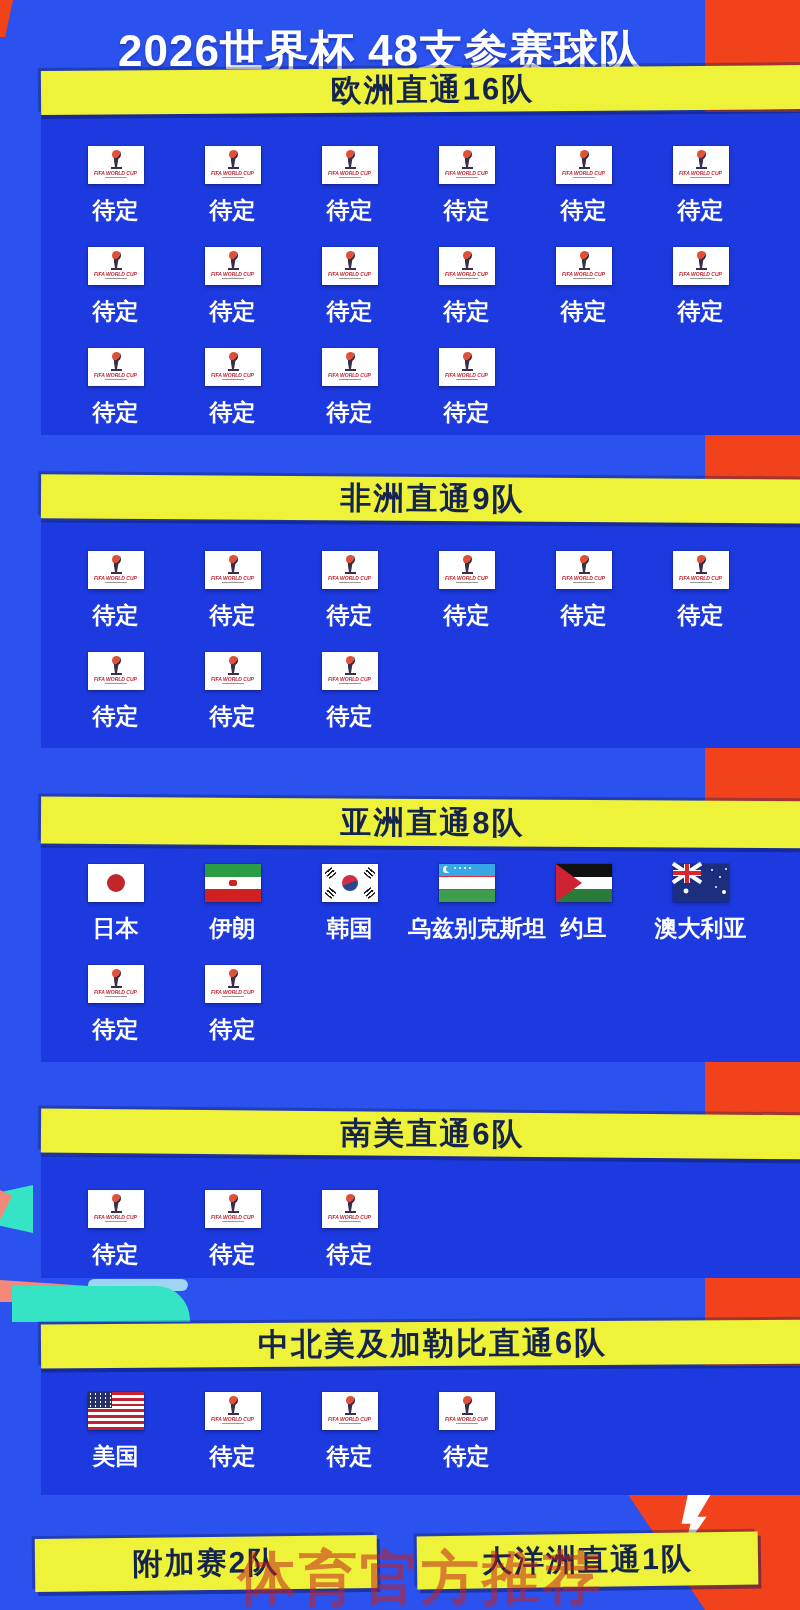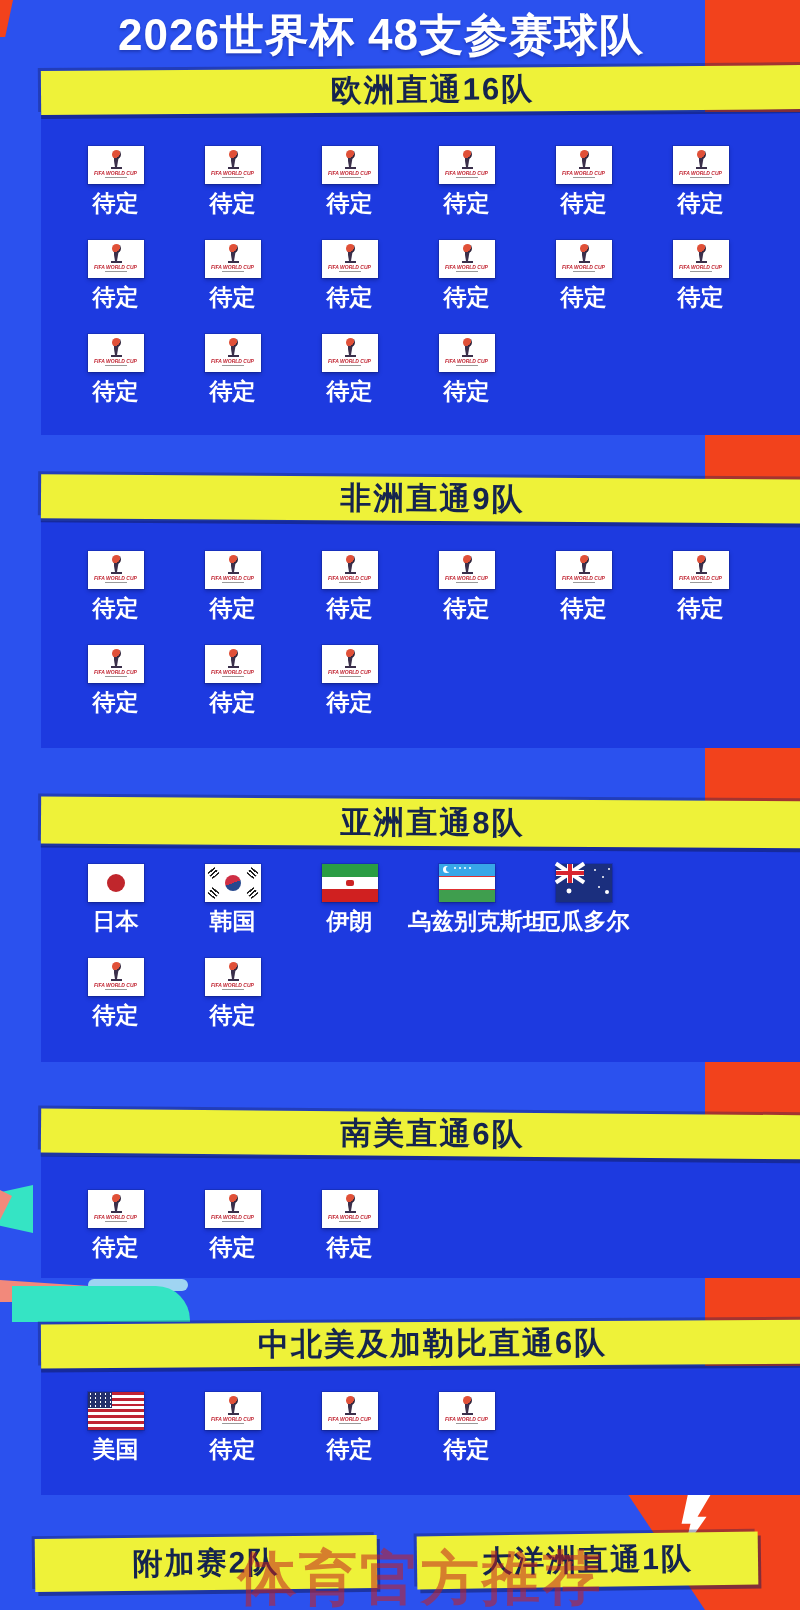--- a/index.html
+++ b/index.html
@@ -20,21 +20,21 @@
         clip-path:polygon(0 0,100% 40%,85% 100%,0 100%);}
   .decor-blue-sliver{left:88px;top:1279px;width:100px;height:12px;background:#9fd4f2;border-radius:6px;}
   .decor-teal-2{left:12px;top:1286px;width:178px;height:36px;background:var(--decor-teal,#35e4c4);
         border-radius:0 34px 0 0;}
   .red-wedge{position:absolute;left:625px;top:1490px;width:80px;height:120px;background:var(--accent-red,#f2421c);
         clip-path:polygon(0 0,100% 0,100% 100%);}
   .bolt{position:absolute;left:679px;top:1494px;width:32px;height:54px;background:#fff;
         clip-path:polygon(28% 0,100% 0,58% 42%,86% 42%,18% 100%,36% 55%,8% 55%);}
 
   
-  .title{position:absolute;left:0;top:6px;width:762px;text-align:center;
+  .title{position:absolute;left:0;top:22px;width:762px;text-align:center;
         font-size:44px;font-weight:bold;color:#fff;letter-spacing:1px;
         text-shadow:0 2px 3px rgba(10,20,90,.35);}
 
   
   .sec{position:absolute;left:41px;width:783px;}
   .sec-header{position:relative;height:44px;background:var(--header-yellow,#eef239);
         display:flex;align-items:center;justify-content:center;
         box-shadow:0 4px 0 rgba(16,26,88,.5), -3px -3px 0 rgba(16,26,88,.35);}
   .sec-header span{font-size:31px;font-weight:bold;color:var(--header-text,#15244e);letter-spacing:2px;}
   .sec-panel{background:var(--panel,#1d3ae0);}
@@ -45,21 +45,21 @@
   #sec-sam{top:1112px}   #sec-sam    .sec-panel{height:122px;padding-top:34px;}
   #sec-cam{top:1322px}   #sec-cam    .sec-panel{height:129px;padding-top:26px;}
   #sec-europe .sec-header{transform:rotate(-0.45deg);}
   #sec-africa .sec-header{transform:rotate(0.4deg);}
   #sec-asia   .sec-header{transform:rotate(0.35deg);}
   #sec-sam    .sec-header{transform:rotate(0.5deg);}
   #sec-cam    .sec-header{transform:rotate(-0.35deg);}
   .sec-panel{box-sizing:border-box;}
   .row{display:flex;padding-left:16px;margin-bottom:23px;}
   .tile{width:117px;flex:none;text-align:center;}
-  .tile-label{margin-top:5px;font-size:23px;font-weight:bold;color:var(--label-text,#fff);
+  .tile-label{margin-top:12px;font-size:23px;font-weight:bold;color:var(--label-text,#fff);
         white-space:nowrap;line-height:28px;}
 
   
   .footer-bar{position:absolute;height:53px;background:var(--header-yellow,#eef239);
         display:flex;align-items:center;justify-content:center;
         box-shadow:3px 4px 0 rgba(16,26,88,.5),-3px -3px 0 rgba(16,26,88,.35);}
   .footer-bar span{font-size:30px;font-weight:bold;color:var(--header-text,#15244e);letter-spacing:2px;}
   #bar-playoff{left:35px;top:1537px;width:342px;transform:rotate(-0.7deg);}
   #bar-oceania{left:417px;top:1534px;width:341px;transform:rotate(-0.8deg);}
 
@@ -438,54 +438,60 @@
         </div>
         <div class="sec-panel">
           <div class="row">
             <div class="tile">
               <div class="flag flag-jp">
                 <i class="f-jp-sun"></i>
               </div>
               <div class="tile-label">日本</div>
             </div>
             <div class="tile">
+              <div class="flag flag-ir">
+                <i class="f-ir-em"></i>
+              </div>
+              <div class="tile-label">伊朗</div>
+            </div>
+            <div class="tile">
               <div class="flag flag-kr">
                 <i class="f-kr-tg"></i>
                 <i class="f-kr-q q-tl"></i>
                 <i class="f-kr-q q-tr"></i>
                 <i class="f-kr-q q-bl"></i>
                 <i class="f-kr-q q-br"></i>
               </div>
               <div class="tile-label">韩国</div>
             </div>
             <div class="tile">
-              <div class="flag flag-ir">
-                <i class="f-ir-em"></i>
-              </div>
-              <div class="tile-label">伊朗</div>
-            </div>
-            <div class="tile">
               <div class="flag flag-uz">
                 <i class="f-uz-c"></i>
                 <i class="f-uz-c2"></i>
                 <i class="f-uz-s"></i>
               </div>
               <div class="tile-label">乌兹别克斯坦</div>
+            </div>
+            <div class="tile">
+              <div class="flag flag-jo">
+                <i class="f-jo-t"></i>
+              </div>
+              <div class="tile-label">约旦</div>
             </div>
             <div class="tile">
               <div class="flag flag-au">
                 <i class="f-au-d1"></i>
                 <i class="f-au-d2"></i>
                 <i class="f-au-wv"></i>
                 <i class="f-au-wh"></i>
                 <i class="f-au-rv"></i>
                 <i class="f-au-rh"></i>
                 <i class="f-au-s"></i>
               </div>
-              <div class="tile-label">厄瓜多尔</div>
+              <div class="tile-label">澳大利亚</div>
             </div>
           </div>
           <div class="row">
             <div class="tile">
               <div class="flag flag-tbd">
                 <i class="f-wc-ball"></i>
                 <i class="f-wc-stem"></i>
                 <i class="f-wc-base"></i>
                 <i class="f-wc-txt">FIFA WORLD CUP</i>
                 <i class="f-wc-sub"></i>

